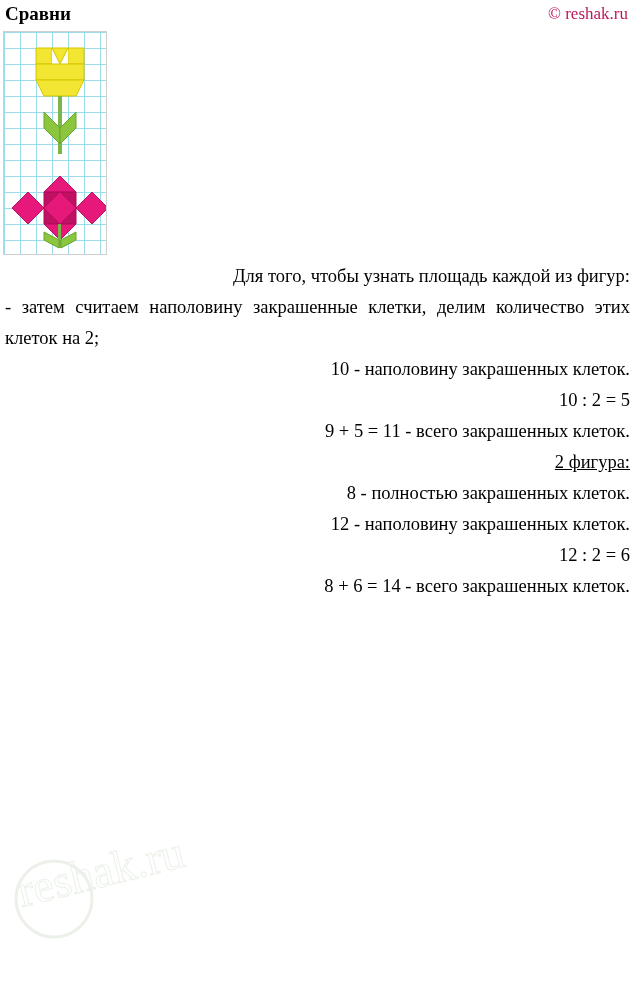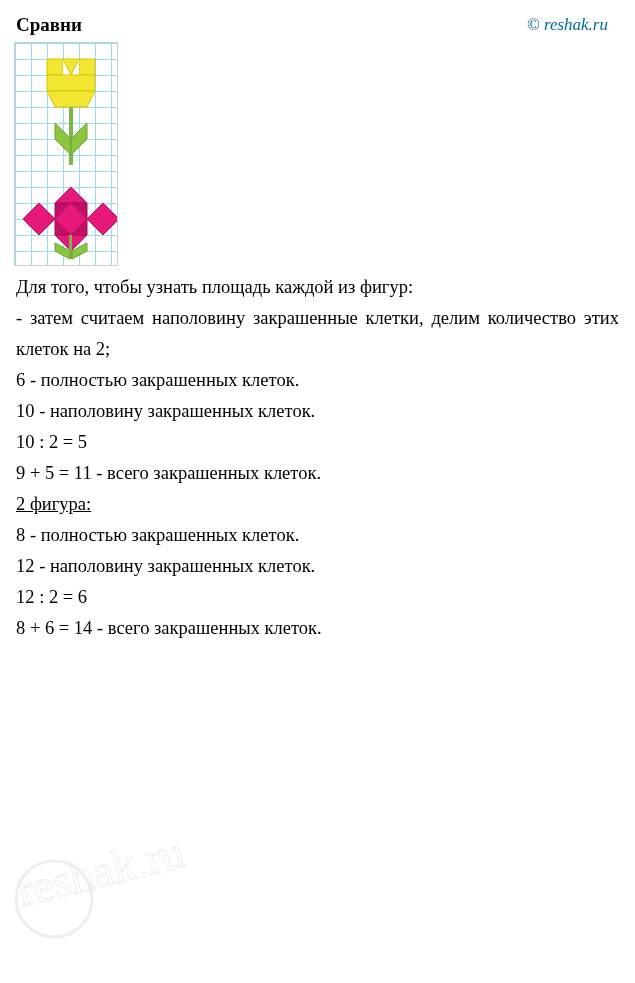--- a/index.html
+++ b/index.html
@@ -12,45 +12,44 @@
     background: #ffffff;
     font-family: "Liberation Serif", serif;
     color: #000000;
     position: relative;
     overflow: hidden;
   }
   .page {
     position: relative;
     width: 635px;
     height: 983px;
-    padding: 12px;
+    padding: 1px;
     box-sizing: border-box;
   }
   .header {
     position: relative;
     height: 26px;
     padding: 2px 4px 0 4px;
     box-sizing: border-box;
   }
   .header-title {
     font-family: "Liberation Serif", serif;
     font-weight: bold;
     font-size: 19px;
     line-height: 22px;
     display: inline-block;
   }
   .copyright {
     position: absolute;
-    right: 15px;
+    right: 6px;
     top: 3px;
     font-family: "Liberation Serif", serif;
     font-size: 17px;
-    color: #0369a1;
+    color: #be185d;
     white-space: nowrap;
-    font-style: italic;
   }
   .figure-box {
     margin: 4px 0 0 2px;
     width: 104px;
     height: 224px;
     border: 1px solid #cfcfcf;
     position: relative;
     background: #ffffff;
     box-sizing: border-box;
   }
@@ -63,21 +62,21 @@
   }
   p.para {
     margin: 0 0 0 0;
     padding: 0;
     font-size: 18.5px;
     line-height: 31px;
     text-align: justify;
     text-justify: inter-word;
   }
   p.para.nojust {
-    text-align: left;
+    text-align: right;
   }
   .underline {
     text-decoration: underline;
   }
   .spacer {
     height: 22px;
   }
   .watermark {
     position: absolute;
     left: 8px;
@@ -165,21 +164,20 @@
         <path d="M40,200 L55,208 L55,216 L40,208 Z" fill="#8cc63f" stroke="#6aa32e" stroke-width="1"></path>
         <path d="M72,200 L57,208 L57,216 L72,208 Z" fill="#8cc63f" stroke="#6aa32e" stroke-width="1"></path>
       </g>
     </svg>
   </div>
 
   <div class="content">
     <p class="para nojust">Для того, чтобы узнать площадь каждой из фигур:</p>
     <p class="para">- затем считаем наполовину закрашенные клетки, делим количество этих клеток на 2;</p>
 
-    <p class="para nojust">6 - полностью закрашенных клеток.</p>
     <p class="para nojust">10 - наполовину закрашенных клеток.</p>
     <p class="para nojust">10 : 2 = 5</p>
     <p class="para nojust">9 + 5 = 11 - всего закрашенных клеток.</p>
 
     <p class="para nojust underline">2 фигура:</p>
     <p class="para nojust">8 - полностью закрашенных клеток.</p>
     <p class="para nojust">12 - наполовину закрашенных клеток.</p>
     <p class="para nojust">12 : 2 = 6</p>
     <p class="para nojust">8 + 6 = 14 - всего закрашенных клеток.</p>
 

